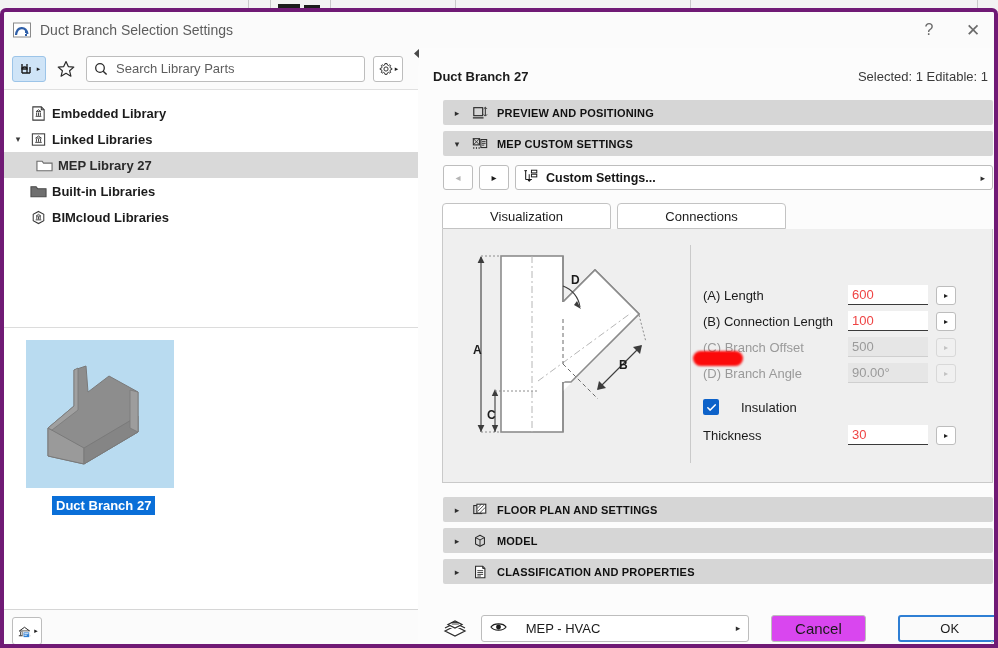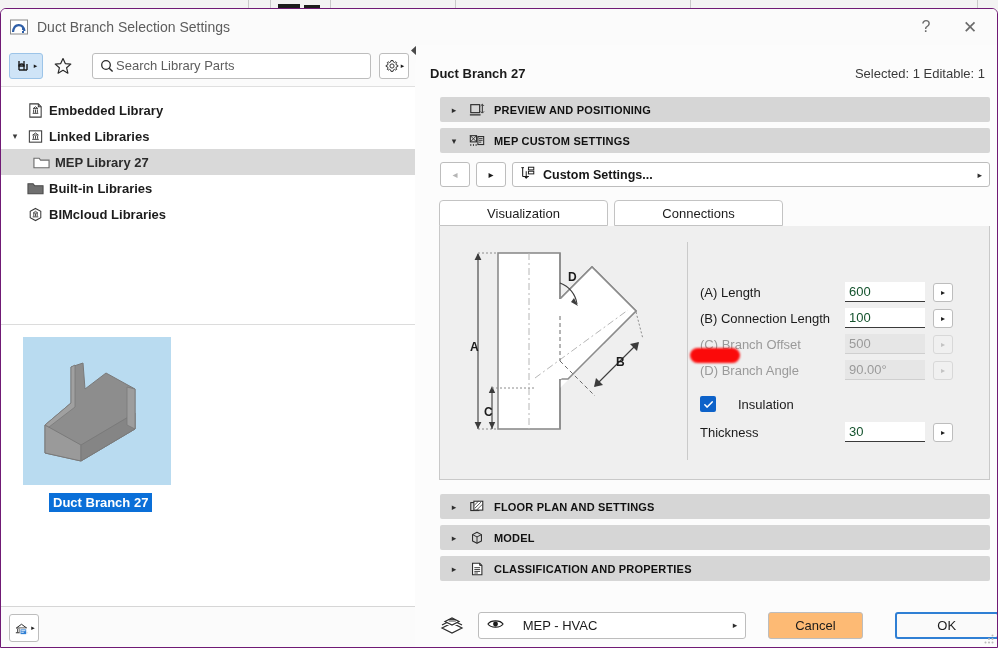--- a/index.html
+++ b/index.html
@@ -19,21 +19,21 @@
     position: absolute; left: 0; top: 0; width: 998px; height: 12px;
     background: #f3f3f3; border-bottom: 1px solid #dcdcdc;
   }
   #bg-strip .seg { position: absolute; top: 0; height: 12px; border-left: 1px solid #c9c9c9; }
   #bg-strip .blk { position: absolute; top: 4px; height: 4px; background: #1d1d1d; }
 
   
   #dialog {
     position: absolute; left: 0; top: 8px; width: 998px; height: 640px;
     background: #fcfcfc;
-    border: 1px solid #701a75;
+    border: 4px solid #701a75;
     border-radius: 6px 6px 0 0;
     overflow: hidden;
   }
 
   
   #titlebar {
     position: absolute; left: 0; top: 0; width: 998px; height: 36px;
     background: #fbfbfb;
     display: flex; align-items: center;
   }
@@ -65,23 +65,23 @@
     background: #ffffff; display: flex; align-items: center; justify-content: center;
   }
   #browse-btn {
     margin-left: 8px; width: 34px; background: #cfe4f7; border-color: #9cc4e8;
     display: flex; align-items: center; gap: 1px; padding: 0 2px;
   }
   #fav-btn {
     margin-left: 7px; width: 26px; border: none; background: transparent;
   }
   #search-box {
-    margin-left: 16px; width: 279px; height: 26px;
+    margin-left: 7px; width: 279px; height: 26px;
     border: 1px solid #bdbdbd; border-radius: 3px; background: #fff;
-    display: flex; align-items: center; padding: 0 7px; gap: 0;
+    display: flex; align-items: center; padding: 0 7px; gap: 6px;
   }
   #search-input {
     border: none; outline: none; font-size: 13px; width: 240px;
     font-family: "Liberation Sans", sans-serif; color: #333;
     background: transparent;
   }
   #search-input::placeholder { color: #5e5e5e; }
   #gear-btn {
     margin-left: 8px; width: 30px; display: flex; align-items: center;
     justify-content: center; gap: 1px;
@@ -214,21 +214,21 @@
   }
   #fields { position: absolute; left: 260px; top: 53px; width: 280px; }
   .field-row {
     height: 26px; display: flex; align-items: center; margin-bottom: 0px;
   }
   .field-label { width: 145px; font-size: 13px; color: #1b1b1b; }
   .field-label.dim { color: #9a9a9a; }
   .field-input {
     width: 80px; height: 20px; background: #ffffff;
     border: none; border-bottom: 1px solid #3a3a3a;
-    font-size: 13px; color: #14532d;
+    font-size: 13px; color: #ef4444;
     font-family: "Liberation Sans", sans-serif;
     padding: 0 4px; outline: none;
   }
   .field-input.disabled {
     background: #e6e6e6; color: #9a9a9a; border-bottom: 1px solid #cfcfcf;
   }
   .field-caret {
     margin-left: 8px; width: 20px; height: 19px;
     border: 1px solid #bdbdbd; border-radius: 3px; background: #fff;
     display: flex; align-items: center; justify-content: center; font-size: 8px;
@@ -255,22 +255,22 @@
   }
   #layers-icon { width: 30px; display: flex; align-items: center; justify-content: center; }
   #layer-combo {
     width: 290px; height: 27px; border: 1px solid #bdbdbd; border-radius: 3px;
     background: #fff; display: flex; align-items: center; padding: 0 8px; gap: 19px;
   }
   #layer-name { font-size: 13px; color: #1b1b1b; }
   #layer-caret { margin-left: auto; font-size: 9px; color: #2d2d2d; }
   #cancel-btn {
     width: 102px; height: 27px; border: 1px solid #bdbdbd; border-radius: 3px;
-    background: #fdba74; display: flex; align-items: center; justify-content: center;
-    font-size: 13px; color: #1b1b1b; margin-left: 10px;
+    background: #d946ef; display: flex; align-items: center; justify-content: center;
+    font-size: 15px; color: #1b1b1b; margin-left: 10px;
   }
   #ok-btn {
     width: 113px; height: 27px; border: 2px solid #2f7fd4; border-radius: 3px;
     background: #fafafa; display: flex; align-items: center; justify-content: center;
     font-size: 13px; color: #1b1b1b; margin-left: 20px;
   }
   #resize-grip { position: absolute; right: 4px; bottom: 4px; width: 12px; height: 12px; }
 </style>
 </head>
 <body>

